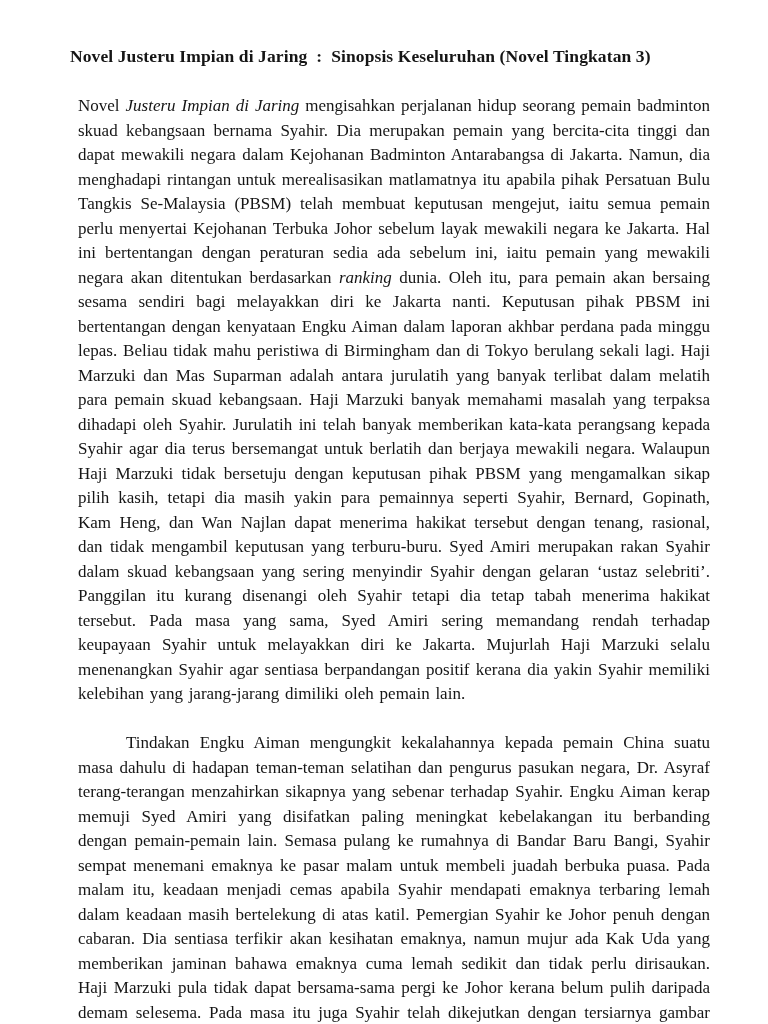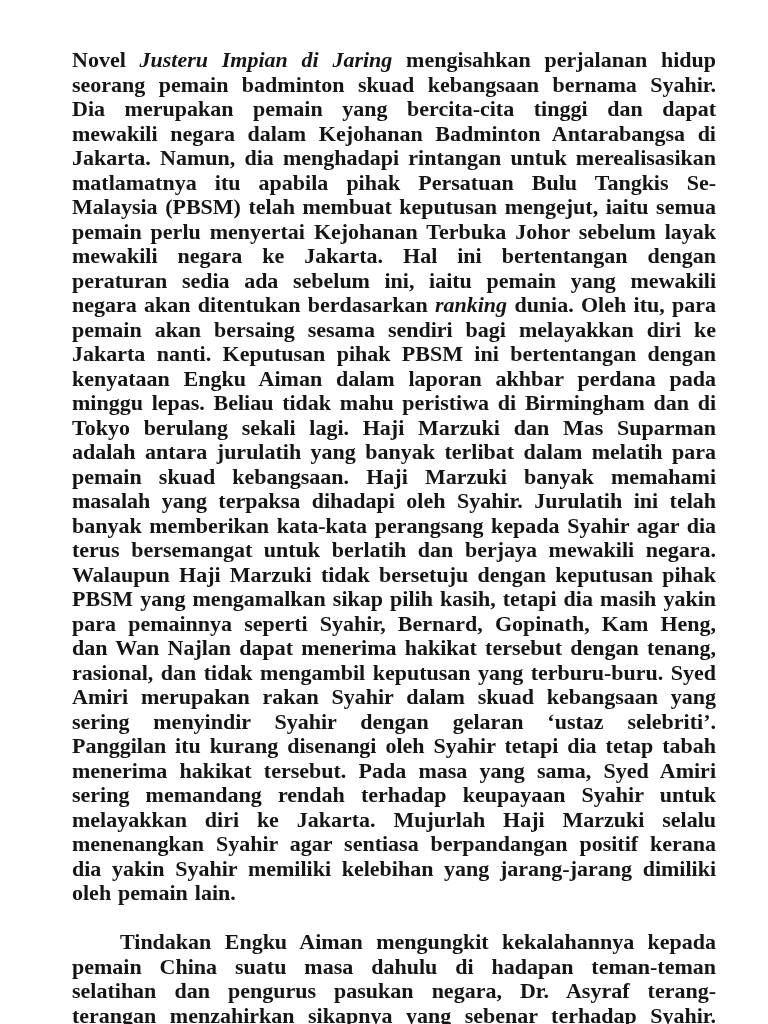--- a/index.html
+++ b/index.html
@@ -22,38 +22,38 @@
     color: #151515;
   }
   .doc-title {
     font-size: 17.5px;
     font-weight: bold;
     margin: 0 0 27px 0;
     white-space: pre-wrap;
     letter-spacing: 0.1px;
   }
   .doc-body p {
-    font-size: 22px;
+    font-size: 17px;
     line-height: 24.5px;
     text-align: justify;
-    margin: 2px;
+    margin: 8px;
     word-spacing: 1.5px;
-    font-weight: bold;
   }
   .doc-body p + p {
     margin-top: 24.5px;
   }
   .doc-body p.indent {
     text-indent: 48px;
   }
   .doc-body em {
     font-style: italic;
   }
 </style>
 </head>
 <body>
 
 <div class="page">
+  <h1 class="doc-title">Novel Justeru Impian di Jaring  :  Sinopsis Keseluruhan (Novel Tingkatan 3)</h1>
   <div class="doc-body">
       <p><span>Novel </span><em>Justeru Impian di Jaring</em><span> mengisahkan perjalanan hidup seorang pemain badminton skuad kebangsaan bernama Syahir. Dia merupakan pemain yang bercita-cita tinggi dan dapat mewakili negara dalam Kejohanan Badminton Antarabangsa di Jakarta. Namun, dia menghadapi rintangan untuk merealisasikan matlamatnya itu apabila pihak Persatuan Bulu Tangkis Se-Malaysia (PBSM) telah membuat keputusan mengejut, iaitu semua pemain perlu menyertai Kejohanan Terbuka Johor sebelum layak mewakili negara ke Jakarta. Hal ini bertentangan dengan peraturan sedia ada sebelum ini, iaitu pemain yang mewakili negara akan ditentukan berdasarkan </span><em>ranking</em><span> dunia. Oleh itu, para pemain akan bersaing sesama sendiri bagi melayakkan diri ke Jakarta nanti. Keputusan pihak PBSM ini bertentangan dengan kenyataan Engku Aiman dalam laporan akhbar perdana pada minggu lepas. Beliau tidak mahu peristiwa di Birmingham dan di Tokyo berulang sekali lagi. Haji Marzuki dan Mas Suparman adalah antara jurulatih yang banyak terlibat dalam melatih para pemain skuad kebangsaan. Haji Marzuki banyak memahami masalah yang terpaksa dihadapi oleh Syahir. Jurulatih ini telah banyak memberikan kata-kata perangsang kepada Syahir agar dia terus bersemangat untuk berlatih dan berjaya mewakili negara. Walaupun Haji Marzuki tidak bersetuju dengan keputusan pihak PBSM yang mengamalkan sikap pilih kasih, tetapi dia masih yakin para pemainnya seperti Syahir, Bernard, Gopinath, Kam Heng, dan Wan Najlan dapat menerima hakikat tersebut dengan tenang, rasional, dan tidak mengambil keputusan yang terburu-buru. Syed Amiri merupakan rakan Syahir dalam skuad kebangsaan yang sering menyindir Syahir dengan gelaran ‘ustaz selebriti’. Panggilan itu kurang disenangi oleh Syahir tetapi dia tetap tabah menerima hakikat tersebut. Pada masa yang sama, Syed Amiri sering memandang rendah terhadap keupayaan Syahir untuk melayakkan diri ke Jakarta. Mujurlah Haji Marzuki selalu menenangkan Syahir agar sentiasa berpandangan positif kerana dia yakin Syahir memiliki kelebihan yang jarang-jarang dimiliki oleh pemain lain.</span></p>
       <p class="indent"><span>Tindakan Engku Aiman mengungkit kekalahannya kepada pemain China suatu masa dahulu di hadapan teman-teman selatihan dan pengurus pasukan negara, Dr. Asyraf terang-terangan menzahirkan sikapnya yang sebenar terhadap Syahir. Engku Aiman kerap memuji Syed Amiri yang disifatkan paling meningkat kebelakangan itu berbanding dengan pemain-pemain lain. Semasa pulang ke rumahnya di Bandar Baru Bangi, Syahir sempat menemani emaknya ke pasar malam untuk membeli juadah berbuka puasa. Pada malam itu, keadaan menjadi cemas apabila Syahir mendapati emaknya terbaring lemah dalam keadaan masih bertelekung di atas katil. Pemergian Syahir ke Johor penuh dengan cabaran. Dia sentiasa terfikir akan kesihatan emaknya, namun mujur ada Kak Uda yang memberikan jaminan bahawa emaknya cuma lemah sedikit dan tidak perlu dirisaukan. Haji Marzuki pula tidak dapat bersama-sama pergi ke Johor kerana belum pulih daripada demam selesema. Pada masa itu juga Syahir telah dikejutkan dengan tersiarnya gambar dia bersama-sama dengan Ratna yang dikatakan</span></p>
     </div>
 </div>
 
 </body></html>

